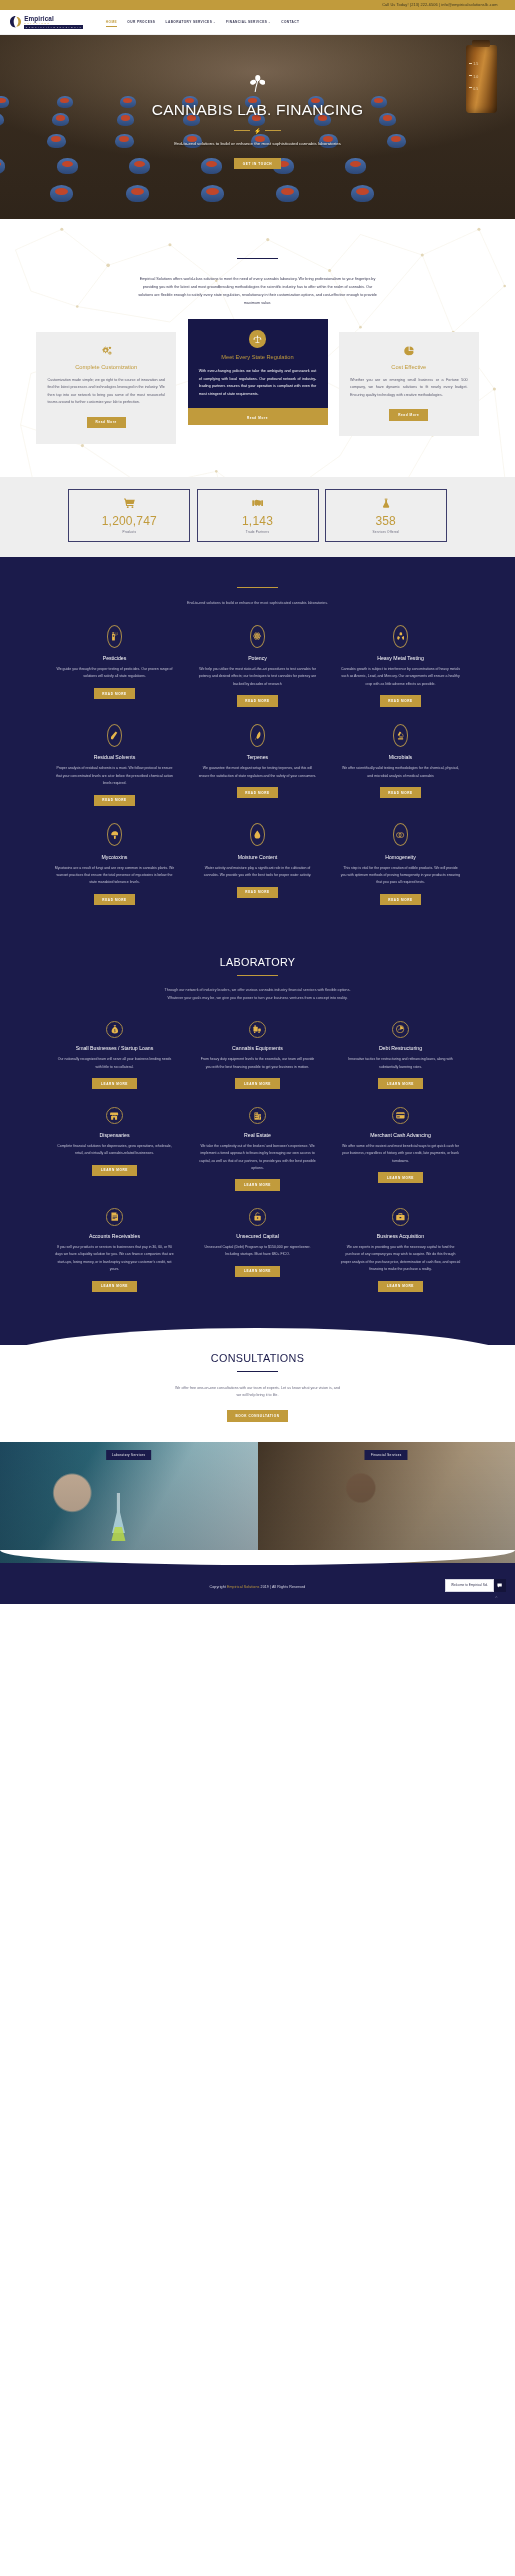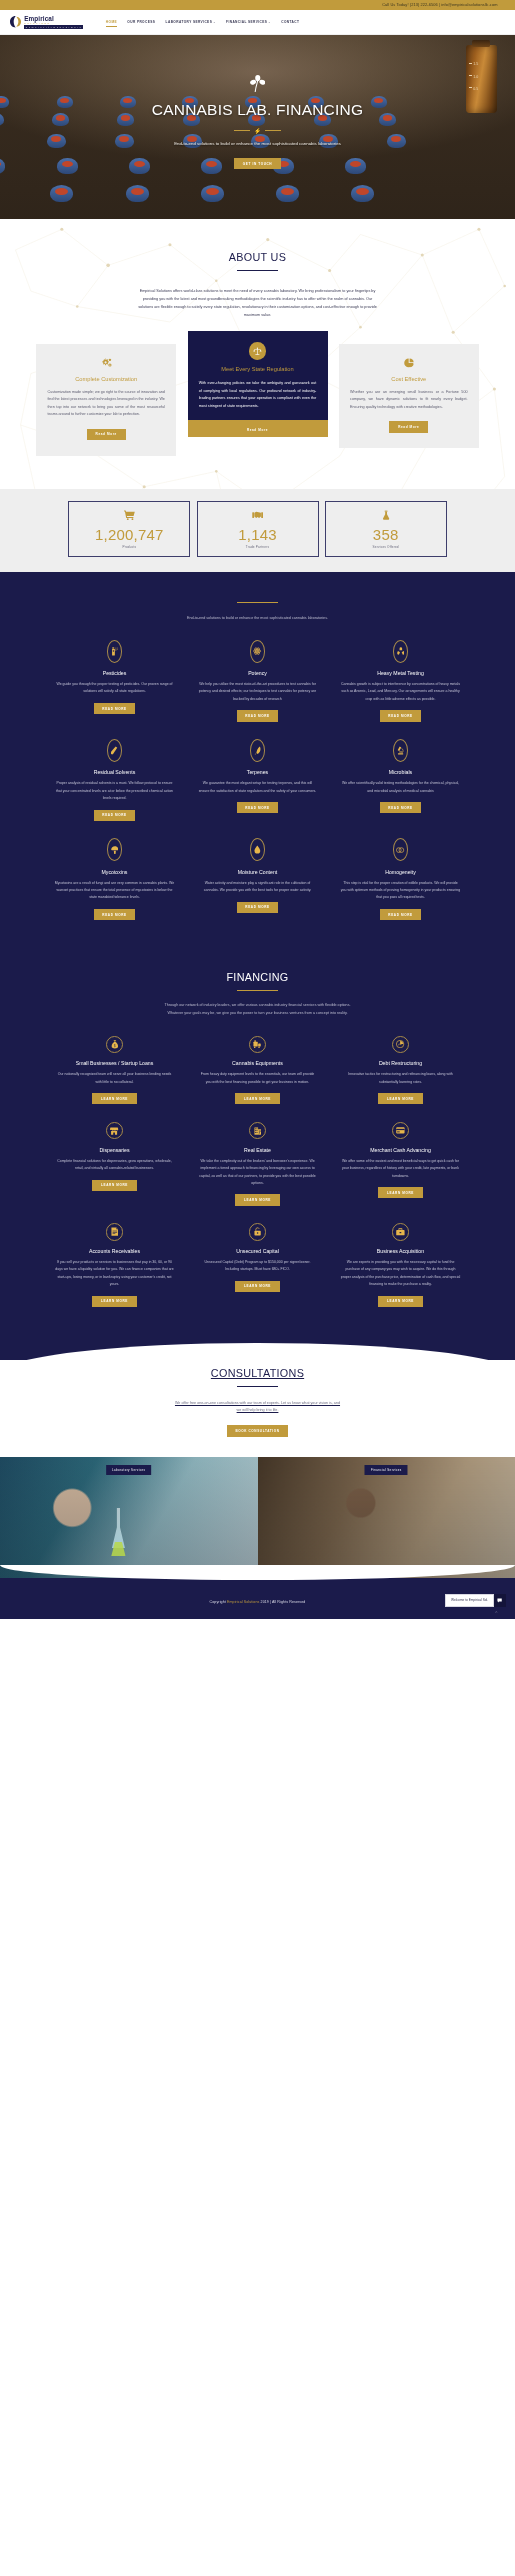--- a/index.html
+++ b/index.html
@@ -145,21 +145,21 @@
   .card.dark .readmore-wrap { margin:10.3px -11.3px 0; background:#c19b3c; padding:4.1px 0; }
   .card.dark .readmore-wrap .btn-gold{ padding:0; }
 
   
   .stats { background:#eeeeee; padding:12.4px 0 14.4px; }
   .stats-row { display:flex; justify-content:center; gap:6.2px; }
   .stat {
     width:122px; border:0.5px solid #3d3d6b; padding:8.2px 0 7.2px; text-align:center; background:#eeeeee;
   }
   .stat-icon { font-size:9.8px; color:#c19b3c; display:block; margin-bottom:3.1px; }
-  .stat-num { font-size:15px; color:#c19b3c; letter-spacing:0.2px; }
+  .stat-num { font-size:12px; color:#c19b3c; letter-spacing:0.2px; }
   .stat-label { font-size:3.1px; color:#6a6a7d; margin-top:2.1px; letter-spacing:0.2px;}
 
   
   .dark-section { background:#1b1b4b; padding:23px 0 29px; }
   .dark-section .section-title { color:#fff; }
   .dark-section .title-rule { background:#c19b3c; }
   .dark-sub {
     text-align:center; font-size:3.7px; color:#bdbdd0; line-height:2.1; max-width:155px;
     margin:11.3px auto 0;
   }
@@ -177,21 +177,21 @@
   
   .fin-circle {
     width:17.5px;height:17.5px;border-radius:50%;border:0.5px solid #a78a49;
     margin:0 auto 7.2px;display:flex;align-items:center;justify-content:center;
     color:#e5b54b;font-size:7.7px;
   }
 
   
   .consult {
     background:#fff; padding:24px 0 20.6px; text-align:center;
-    border-radius: 50% 50% 0 0 / 31px 31px 0 0; margin-top:-17.5px; position:relative; z-index:3;text-decoration:underline;
+    border-radius: 50% 50% 0 0 / 31px 31px 0 0; margin-top:-17.5px; position:relative; z-index:3;
   }
   .consult-sub { font-size:3.7px; color:#6b6b80; line-height:2.1; max-width:170px; margin:12.4px auto 0; }
 
   
   .photos { display:flex; height:121px; }
   .photo { flex:1; position:relative; overflow:hidden; }
   .photo.lab {
     background:
       linear-gradient(180deg, rgba(20,40,60,.15), rgba(10,20,35,.35)),
       radial-gradient(circle at 28% 42%, #e8c8a8 0 9%, rgba(0,0,0,0) 10%),
@@ -427,21 +427,20 @@
         <circle cx="640" cy="620" r="2.5"></circle>
       <circle cx="760" cy="560" r="3"></circle>
         <circle cx="840" cy="420" r="2.5"></circle>
         <circle cx="960" cy="330" r="3"></circle>
       <circle cx="900" cy="600" r="2.5"></circle>
         <circle cx="600" cy="300" r="3"></circle>
         <circle cx="720" cy="360" r="2.5"></circle>
     </g>
   </svg>
 
-  <h2 class="section-title">ABOUT US</h2>
   <div class="title-rule"></div>
   <p class="about-copy">Empirical Solutions offers world-class solutions to meet the need of every cannabis laboratory. We bring professionalism to your fingertips by providing you with the latest and most groundbreaking methodologies the scientific industry has to offer within the realm of cannabis. Our solutions are flexible enough to satisfy every state regulation, revolutionary in their customization options, and cost-effective enough to provide maximum value.</p>
 
   <div class="cards">
 
     <div class="card">
       <span class="card-icon">
         <svg width="11.3" height="10.3" viewBox="0 0 24 22" fill="#c19b3c">
           <path d="M9 1 l1.4 0 .5 2 1.6.7 1.8-1.1 1 1-1.1 1.8.7 1.6 2 .5 0 1.4-2 .5-.7 1.6 1.1 1.8-1 1-1.8-1.1-1.6.7-.5 2-1.4 0-.5-2-1.6-.7-1.8 1.1-1-1 1.1-1.8-.7-1.6-2-.5 0-1.4 2-.5.7-1.6L5.9 3.6l1-1 1.8 1.1 1.6-.7z"></path>
           <circle cx="9.7" cy="9.5" r="2.3" fill="#eee"></circle>
@@ -590,21 +589,21 @@
       <div class="svc"><div class="svc-oval">
           <svg width="8.2" height="8.2" viewBox="0 0 19 19" fill="none" stroke="currentColor" stroke-width="1.5">
             <circle cx="6.5" cy="9.5" r="5.5"></circle>
             <circle cx="12.5" cy="9.5" r="5.5"></circle>
           </svg>
         </div><h3 class="svc-title">Homogeneity</h3><p class="svc-body">This step is vital for the proper creation of edible products. We will provide you with optimum methods of proving homogeneity in your products ensuring that you pass all required tests.</p><button class="btn-gold svc-btn">READ MORE</button></div>
     </div>
 </div>
 
 <div class="dark-section" style="padding-top:4.1px;padding-bottom:36px;">
-  <h2 class="section-title">FINANCING</h2>
+  <h2 class="section-title">LABORATORY</h2>
   <div class="title-rule"></div>
   <p class="dark-sub" style="max-width:202px;">Through our network of industry leaders, we offer various cannabis industry financial services with flexible options. Whatever your goals may be, we give you the power to turn your business ventures from a concept into reality.</p>
   <div class="svc-grid" id="financing-grid">
       <div class="svc"><div class="fin-circle">
           <svg width="7.7" height="8.8" viewBox="0 0 18 20" fill="currentColor" style="font-size:15px">
             <path d="M6 0.5h6l-1.8 3h-2.4z"></path>
             <path d="M8 4h2c4 2.4 6.5 6.4 6.5 10.4 0 3.1-2.4 5.1-7.5 5.1S1.5 17.5 1.5 14.4C1.5 10.4 4 6.4 8 4z"></path>
             <text x="9" y="15" font-size="7" fill="#1b1b4b" text-anchor="middle" font-family="Liberation Sans">$</text>
           </svg>
         </div><h3 class="svc-title">Small Businesses / Startup Loans</h3><p class="svc-body">Our nationally recognized team will serve all your business lending needs with little to no collateral.</p><button class="btn-gold svc-btn">LEARN MORE</button></div>

